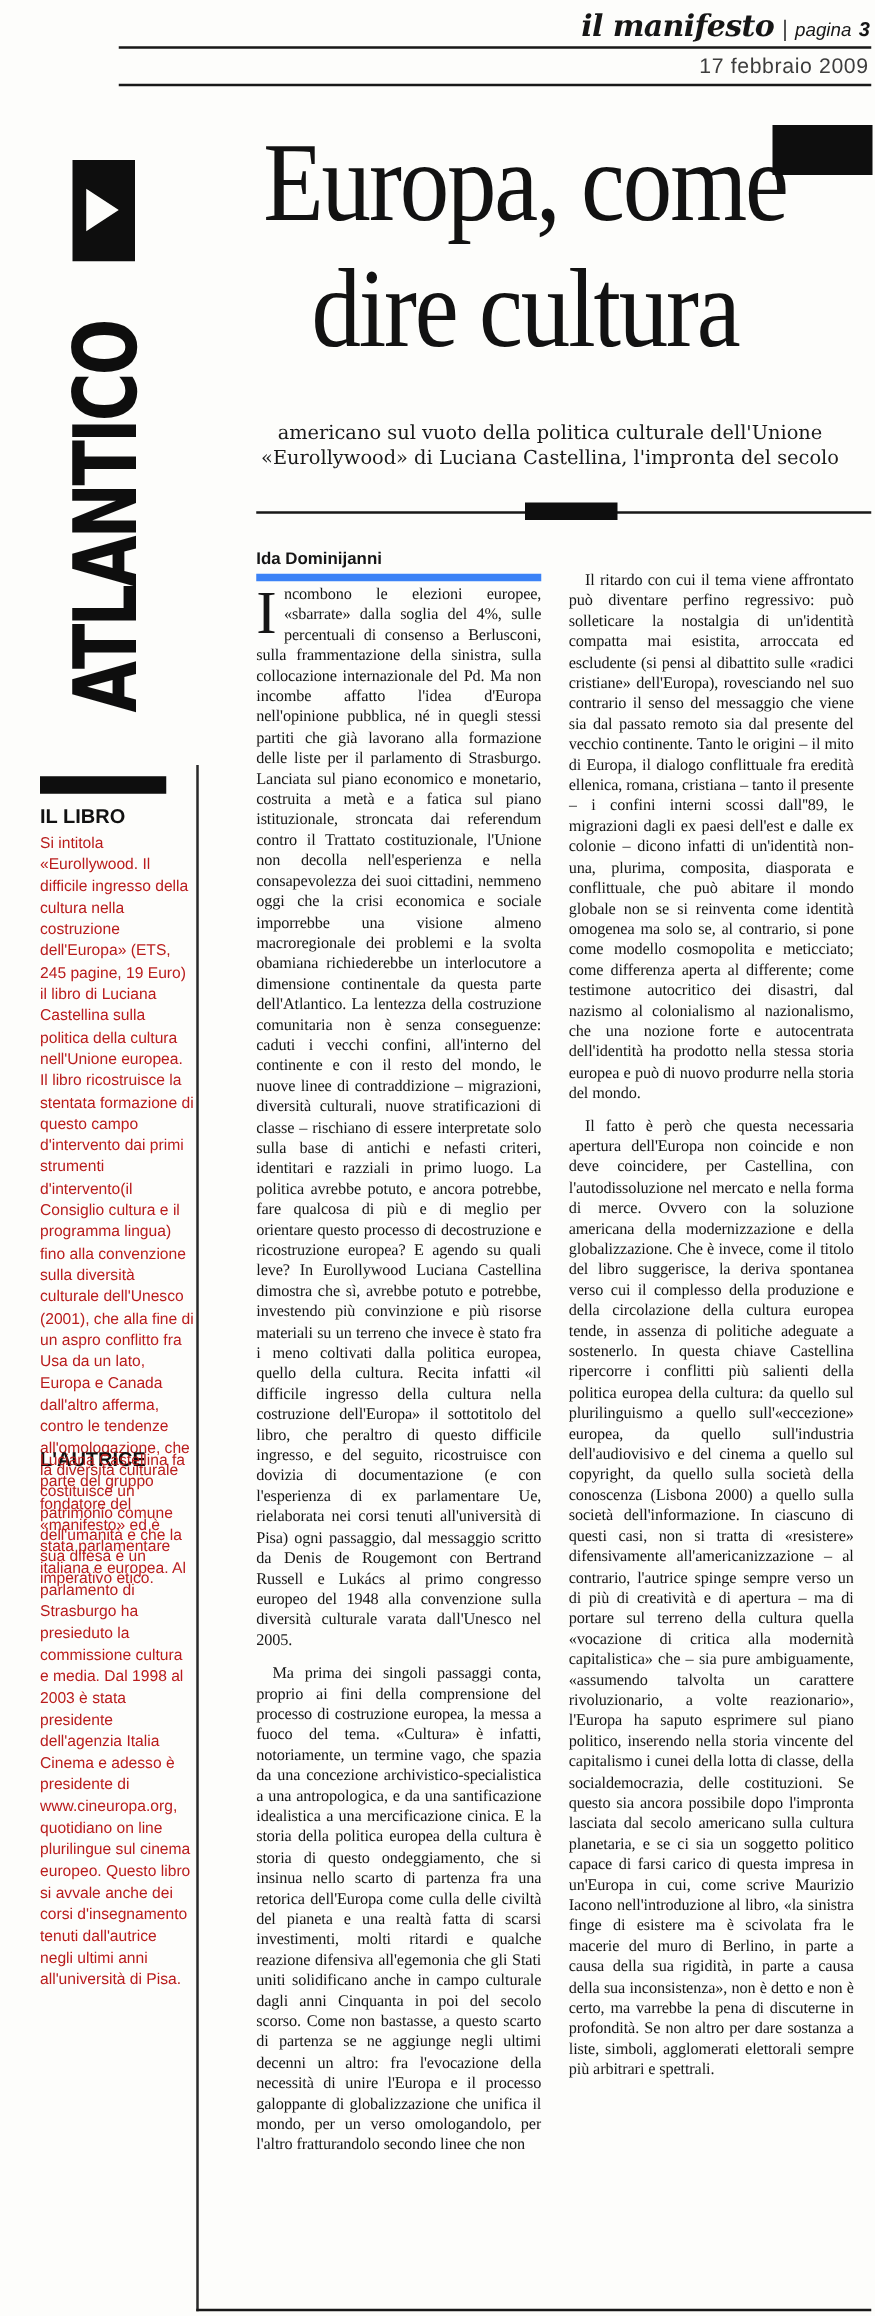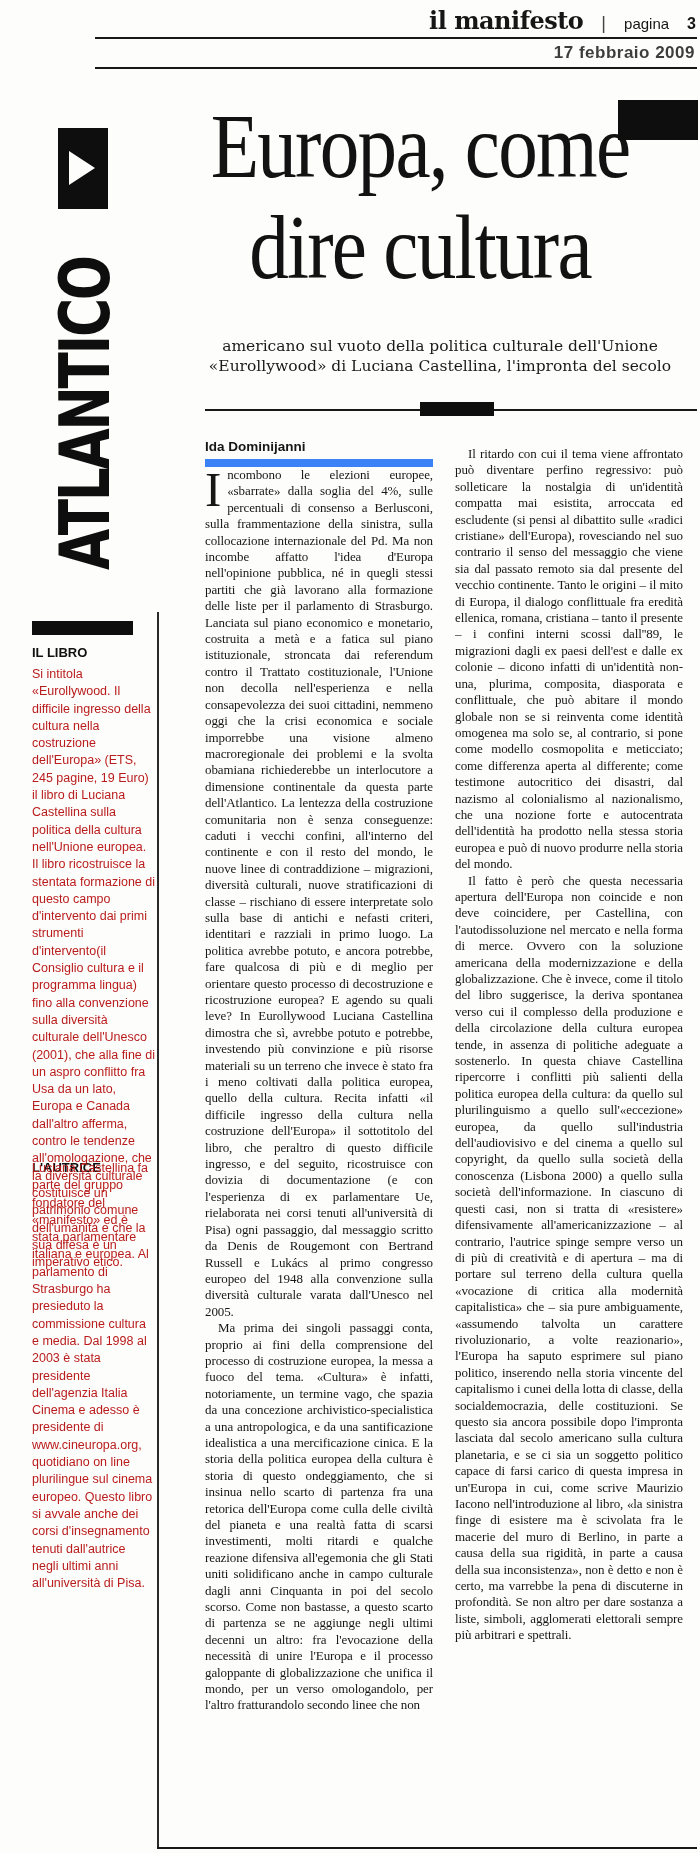--- a/index.html
+++ b/index.html
@@ -9,30 +9,30 @@
     background:#fdfdfb;
     font-family:"Liberation Serif",serif;
     color:#161616;
     overflow:hidden;
   }
   .abs{position:absolute;}
   .rule{background:#181818;}
   
   #masthead-row{
     top:6px;right:4px;
-    display:flex;align-items:baseline;gap:18px;
+    display:flex;align-items:baseline;gap:6px;font-style:italic;
   }
   #masthead-title{font-family:"DejaVu Serif",serif;font-weight:bold;font-size:24px;letter-spacing:-0.5px;}
   #masthead-sep{font-family:"Liberation Sans",sans-serif;font-weight:300;font-size:18px;color:#444;}
   #page-label{font-family:"Liberation Sans",sans-serif;font-size:15px;}
   #page-number{font-family:"Liberation Sans",sans-serif;font-size:16px;font-weight:bold;}
   #header-rule-1{left:95px;width:602px;top:37px;height:2px;}
   #edition-date{
     top:43px;right:5px;
-    font-family:"Liberation Sans",sans-serif;font-weight:bold;font-size:17px;color:#3d3d3d;
+    font-family:"Liberation Sans",sans-serif;font-weight:normal;font-size:17px;color:#3d3d3d;
     letter-spacing:0.5px;
   }
   #header-rule-2{left:95px;width:602px;top:67px;height:2px;}
   
   #arrow-box{left:58px;top:128px;width:50px;height:81px;background:#0e0e0e;}
   #arrow-box .tri{
     position:absolute;left:11px;top:23px;width:0;height:0;
     border-left:26px solid #fdfdfb;
     border-top:17px solid transparent;
     border-bottom:17px solid transparent;
@@ -63,46 +63,46 @@
     text-align:center;
     font-family:"DejaVu Serif",serif;font-size:15.5px;line-height:19.5px;
     color:#1a1a1a;
   }
   #divider-rule{left:205px;width:492px;top:409px;height:2px;}
   #divider-block{left:420px;top:402px;width:74px;height:14px;background:#0e0e0e;}
   
   #byline{
     left:205px;top:439px;width:228px;
     font-family:"Liberation Sans",sans-serif;font-weight:bold;font-size:13.5px;
-    border-bottom:8px solid #3b82f6;padding-bottom:5px;
+    border-bottom:6px solid #3b82f6;padding-bottom:5px;
   }
   .bodycol{
     width:228px;
     font-family:"Liberation Serif",serif;
     font-size:13px;line-height:16.4px;
     text-align:justify;
     letter-spacing:-0.1px;
     overflow:hidden;
     hyphens:auto;-webkit-hyphens:auto;
   }
   #column-1{left:205px;top:467px;height:1358px;}
   #column-2{left:455px;top:446px;height:1380px;}
   .bodycol p{margin:0;}
-  .bodycol p.indent{text-indent:13px;}
+  .bodycol p.indent{text-indent:13px;margin-top:10px;}
   .dropcap{
     float:left;
     font-family:"Liberation Serif",serif;
     font-size:49px;line-height:41px;
     padding:2px 6px 0 0;
   }
   
   #sidebar-topbar{left:32px;top:621px;width:101px;height:14px;background:#0e0e0e;}
   .sb-heading{
     left:32px;width:122px;
-    font-family:"Liberation Sans",sans-serif;font-weight:bold;font-size:13px;
+    font-family:"Liberation Sans",sans-serif;font-weight:bold;font-size:16px;
     color:#111;
   }
   #book-heading{top:645px;}
   #author-heading{top:1160px;}
   .sb-text{
     left:32px;width:123px;
     font-family:"Liberation Sans",sans-serif;font-size:12.5px;line-height:17.3px;
     color:#b91c1c;text-align:left;
   }
   #book-text{top:666px;}

